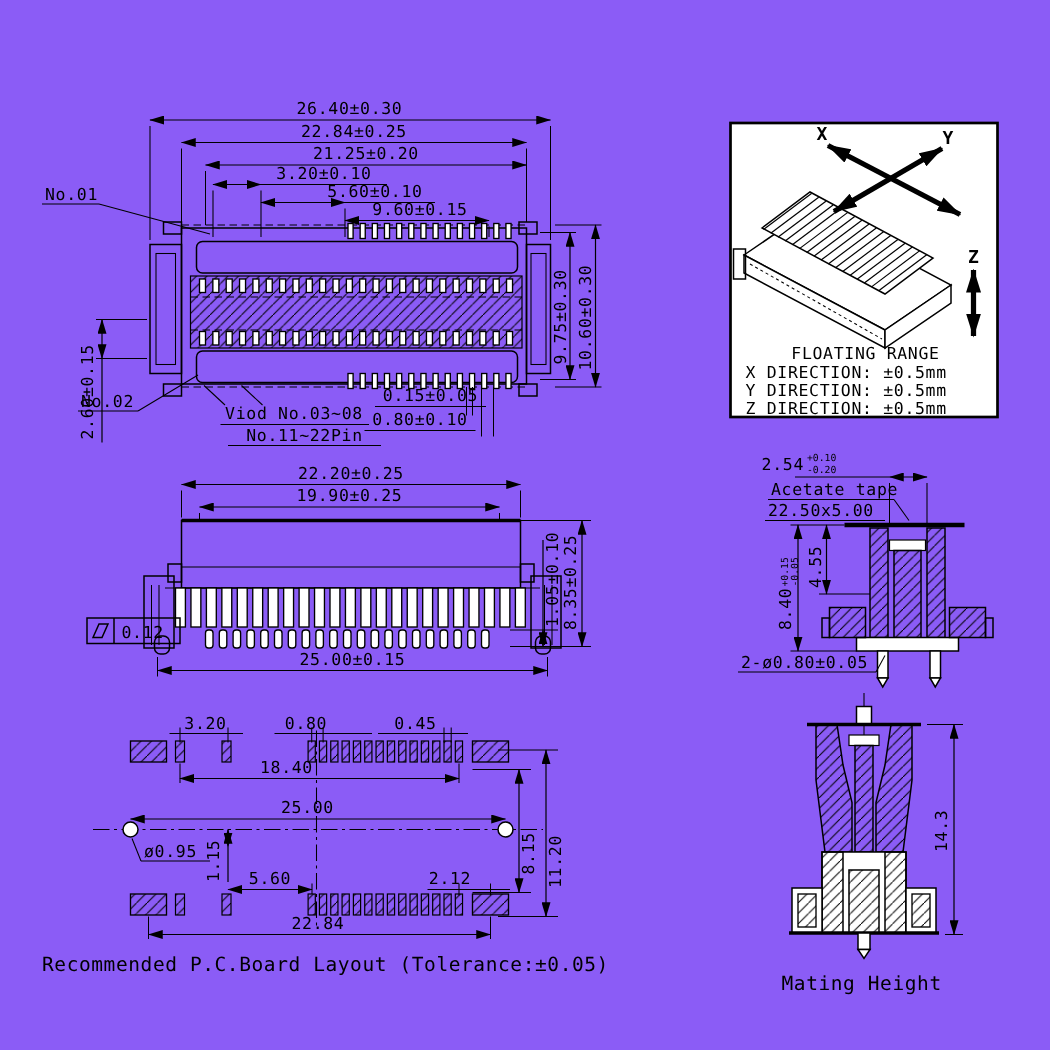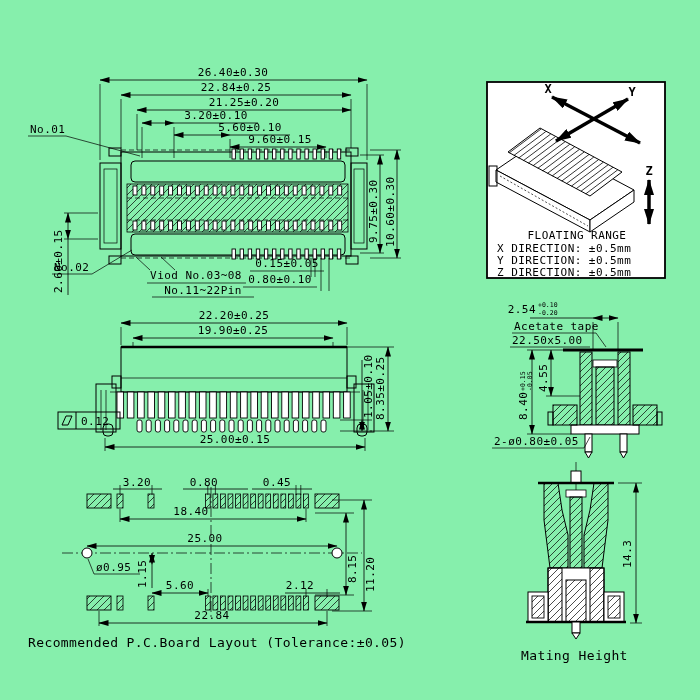--- a/index.html
+++ b/index.html
@@ -1,16 +1,16 @@
 <!DOCTYPE html>
 <html><head>
 <meta charset="utf-8">
 <style>
   html,body{margin:0;padding:0;background:#fff;}
-  #sheet{width:700px;height:700px;position:relative;background:#86efac;font-family:"DejaVu Sans Mono",monospace;}
+  #sheet{width:700px;height:700px;position:relative;background:#8b5cf6;font-family:"DejaVu Sans Mono",monospace;}
   svg{position:absolute;left:0;top:0;}
   .ln{stroke:#000;stroke-width:1;fill:none;}
   .thn{stroke:#000;stroke-width:.7;fill:none;}
   .thk{stroke:#000;stroke-width:2.3;fill:none;}
   .dim{stroke:#000;stroke-width:.8;fill:none;}
   .dsh{stroke-dasharray:5 3;}
   .cl{stroke-dasharray:11 3 2 3;}
   .arr{marker-start:url(#aS);marker-end:url(#aE);}
   .arrb{marker-start:url(#bS);marker-end:url(#bE);}
   text.d{font:11px "DejaVu Sans Mono",monospace;letter-spacing:.04em;fill:#000;}

